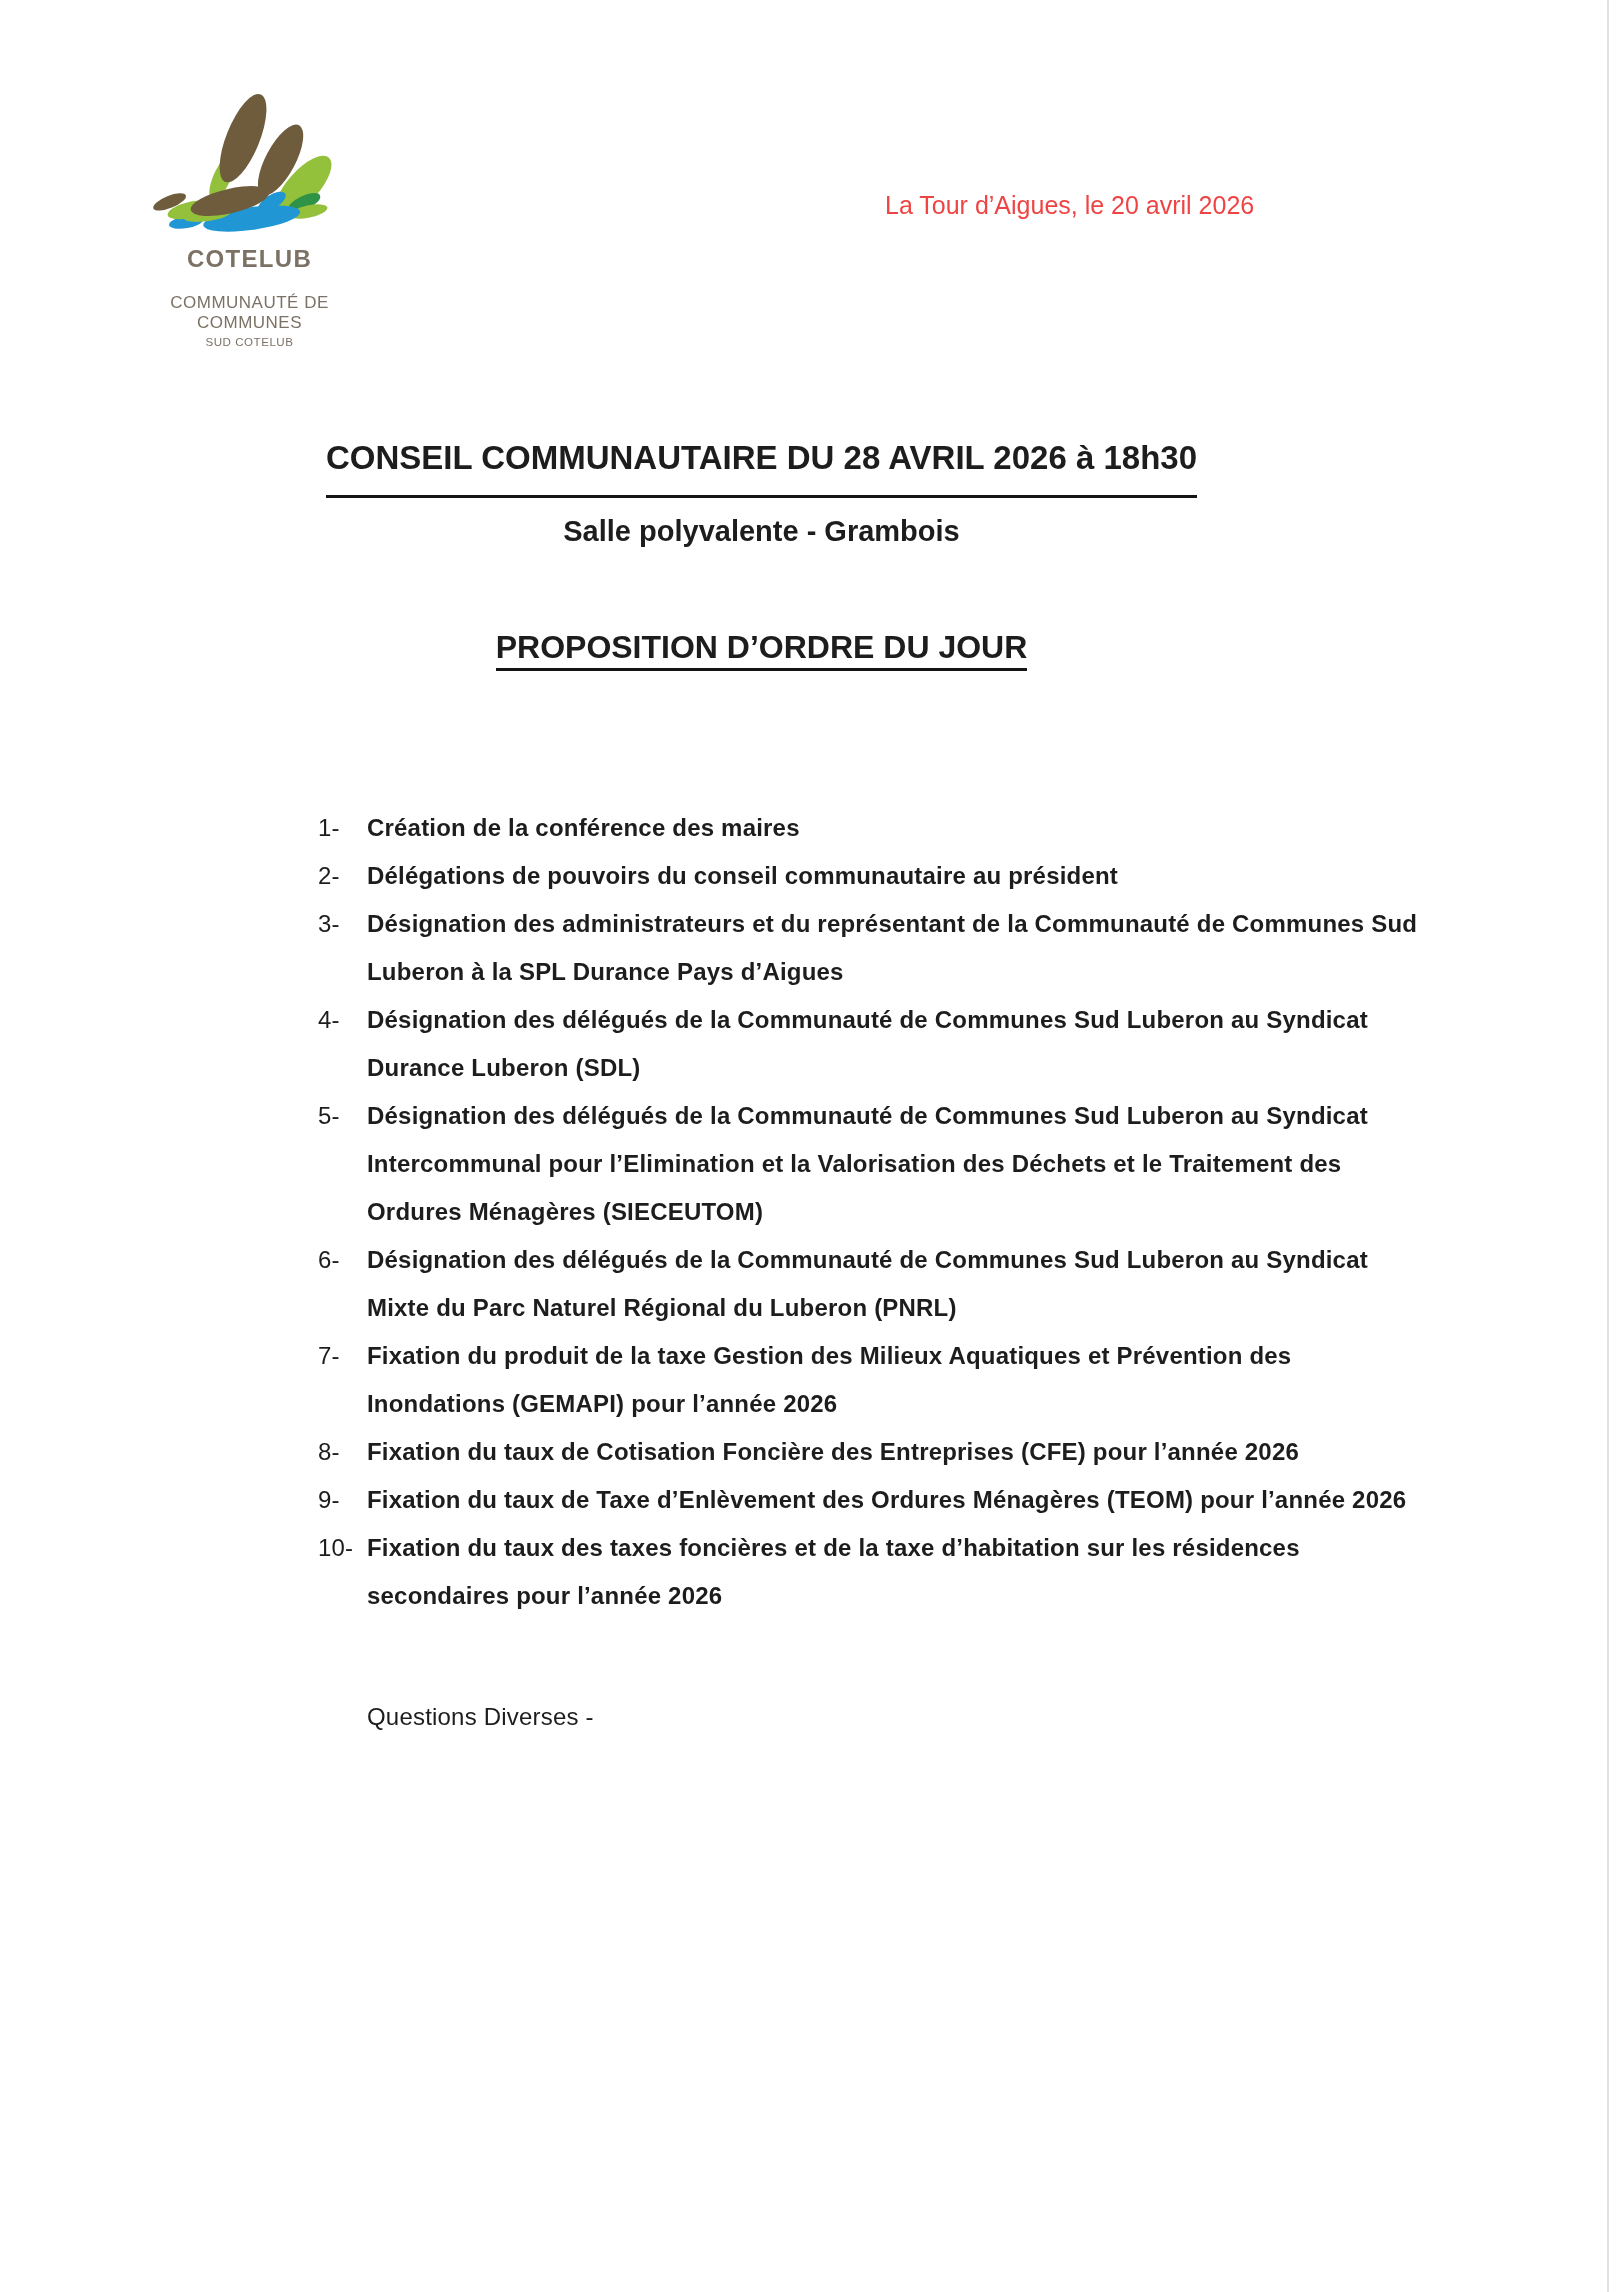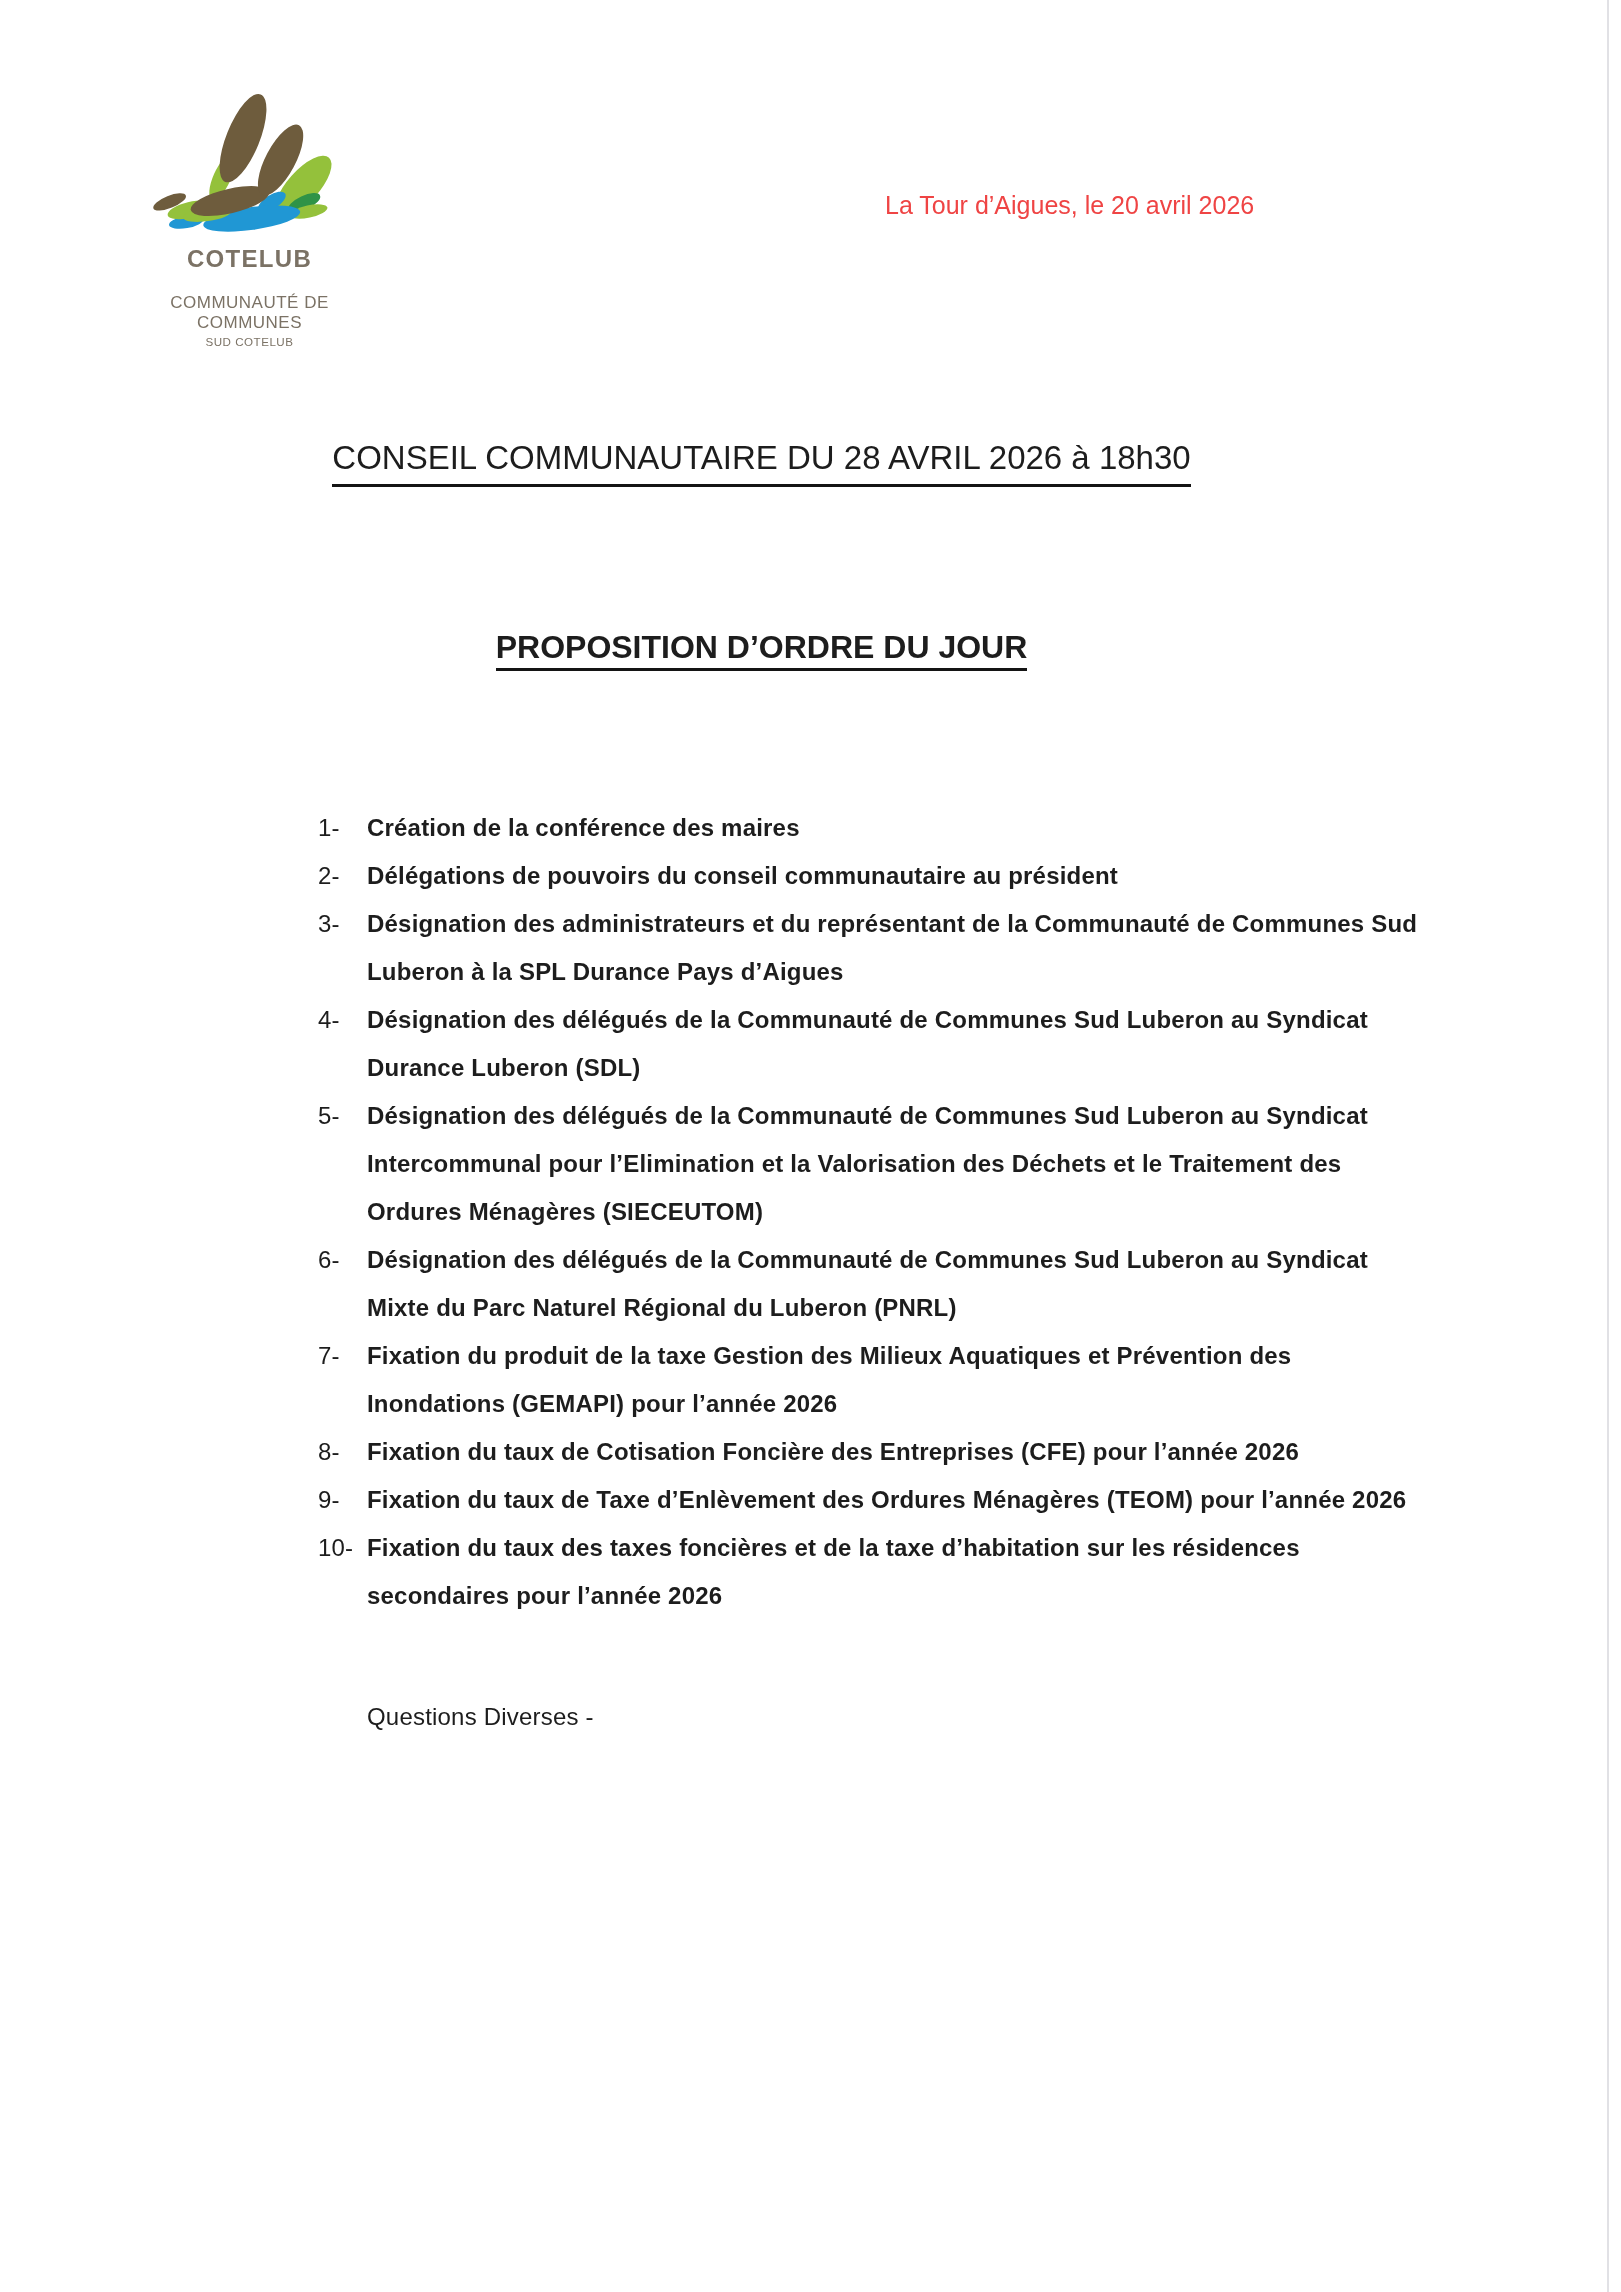--- a/index.html
+++ b/index.html
@@ -72,24 +72,24 @@
   .title-wrap {
     position: absolute;
     left: 296px;
     top: 439px;
     width: 931px;
     text-align: center;
   }
   .title-text {
     display: inline-block;
     font-size: 33px;
-    font-weight: normal;
+    font-weight: bold;
     letter-spacing: 0px;
     border-bottom: 3.6px solid #141414;
-    padding-bottom: 7px;
+    padding-bottom: 18px;
     white-space: nowrap;
     text-align: center;
   }
   .subtitle-wrap {
     position: absolute;
     left: 296px;
     top: 515px;
     width: 931px;
     text-align: center;
   }
@@ -175,20 +175,23 @@
     <div class="logo-org-line1">COMMUNAUTÉ DE COMMUNES</div>
     <div class="logo-org-line2">SUD COTELUB</div>
   </div>
 
   <div class="dateline">La Tour d’Aigues, le 20 avril 2026</div>
 
   <div class="title-wrap">
     <span class="title-text">CONSEIL COMMUNAUTAIRE DU 28 AVRIL 2026 à 18h30</span>
   </div>
 
+  <div class="subtitle-wrap">
+    <span class="subtitle-text">Salle polyvalente - Grambois</span>
+  </div>
 
   <div class="agenda-heading-wrap">
     <span class="agenda-heading-text">PROPOSITION D’ORDRE DU JOUR</span>
   </div>
 
   <div class="agenda-list">
       <div class="agenda-row">
         <span class="agenda-num">1-</span>
         <span class="agenda-txt">Création de la conférence des maires</span>
       </div>

